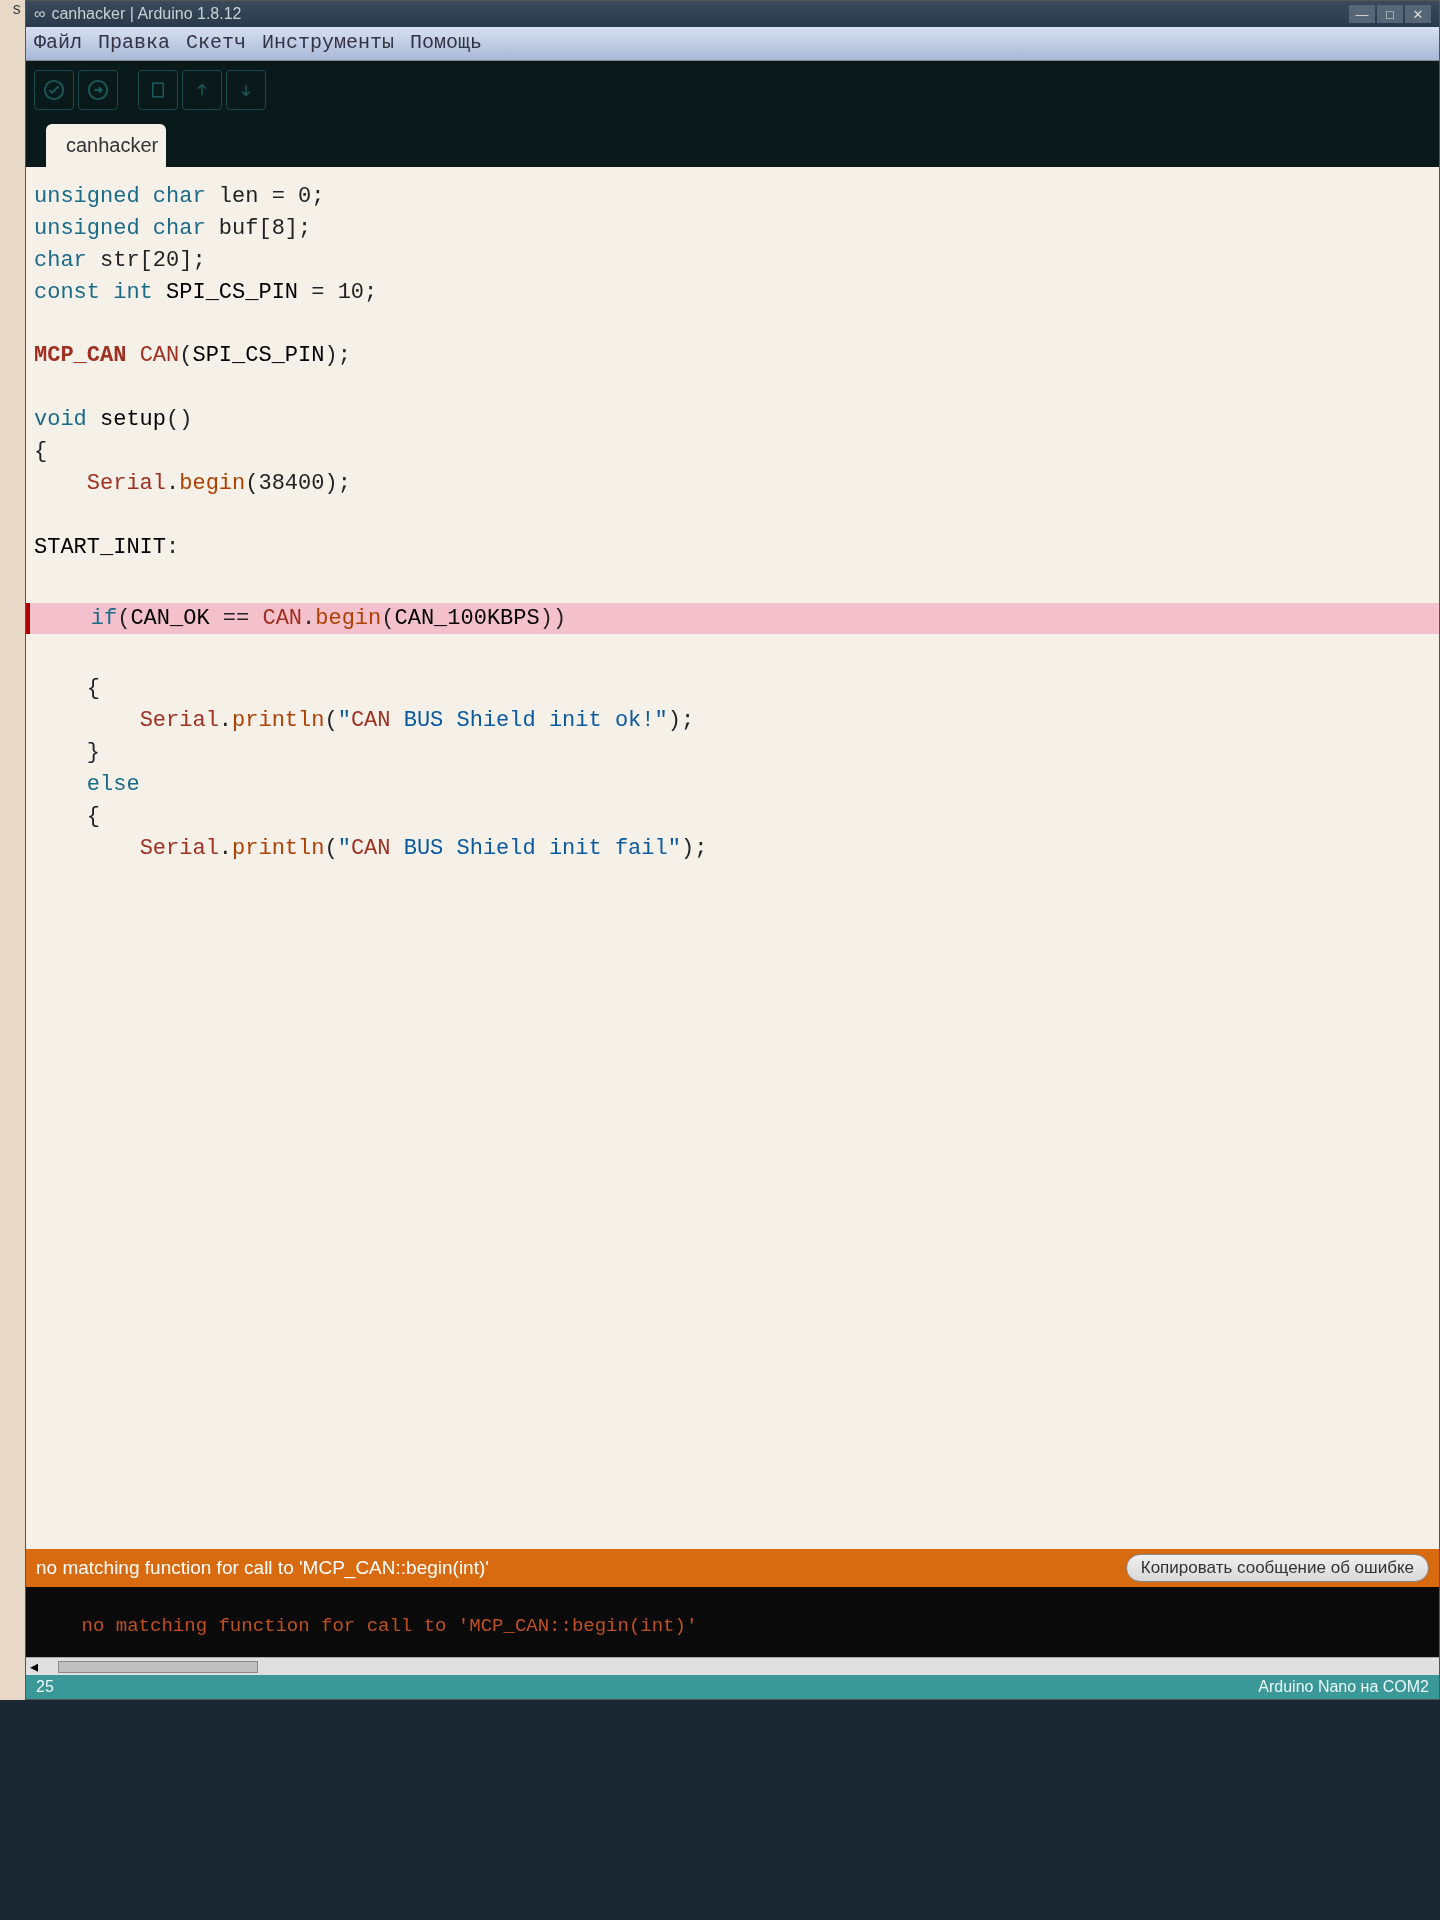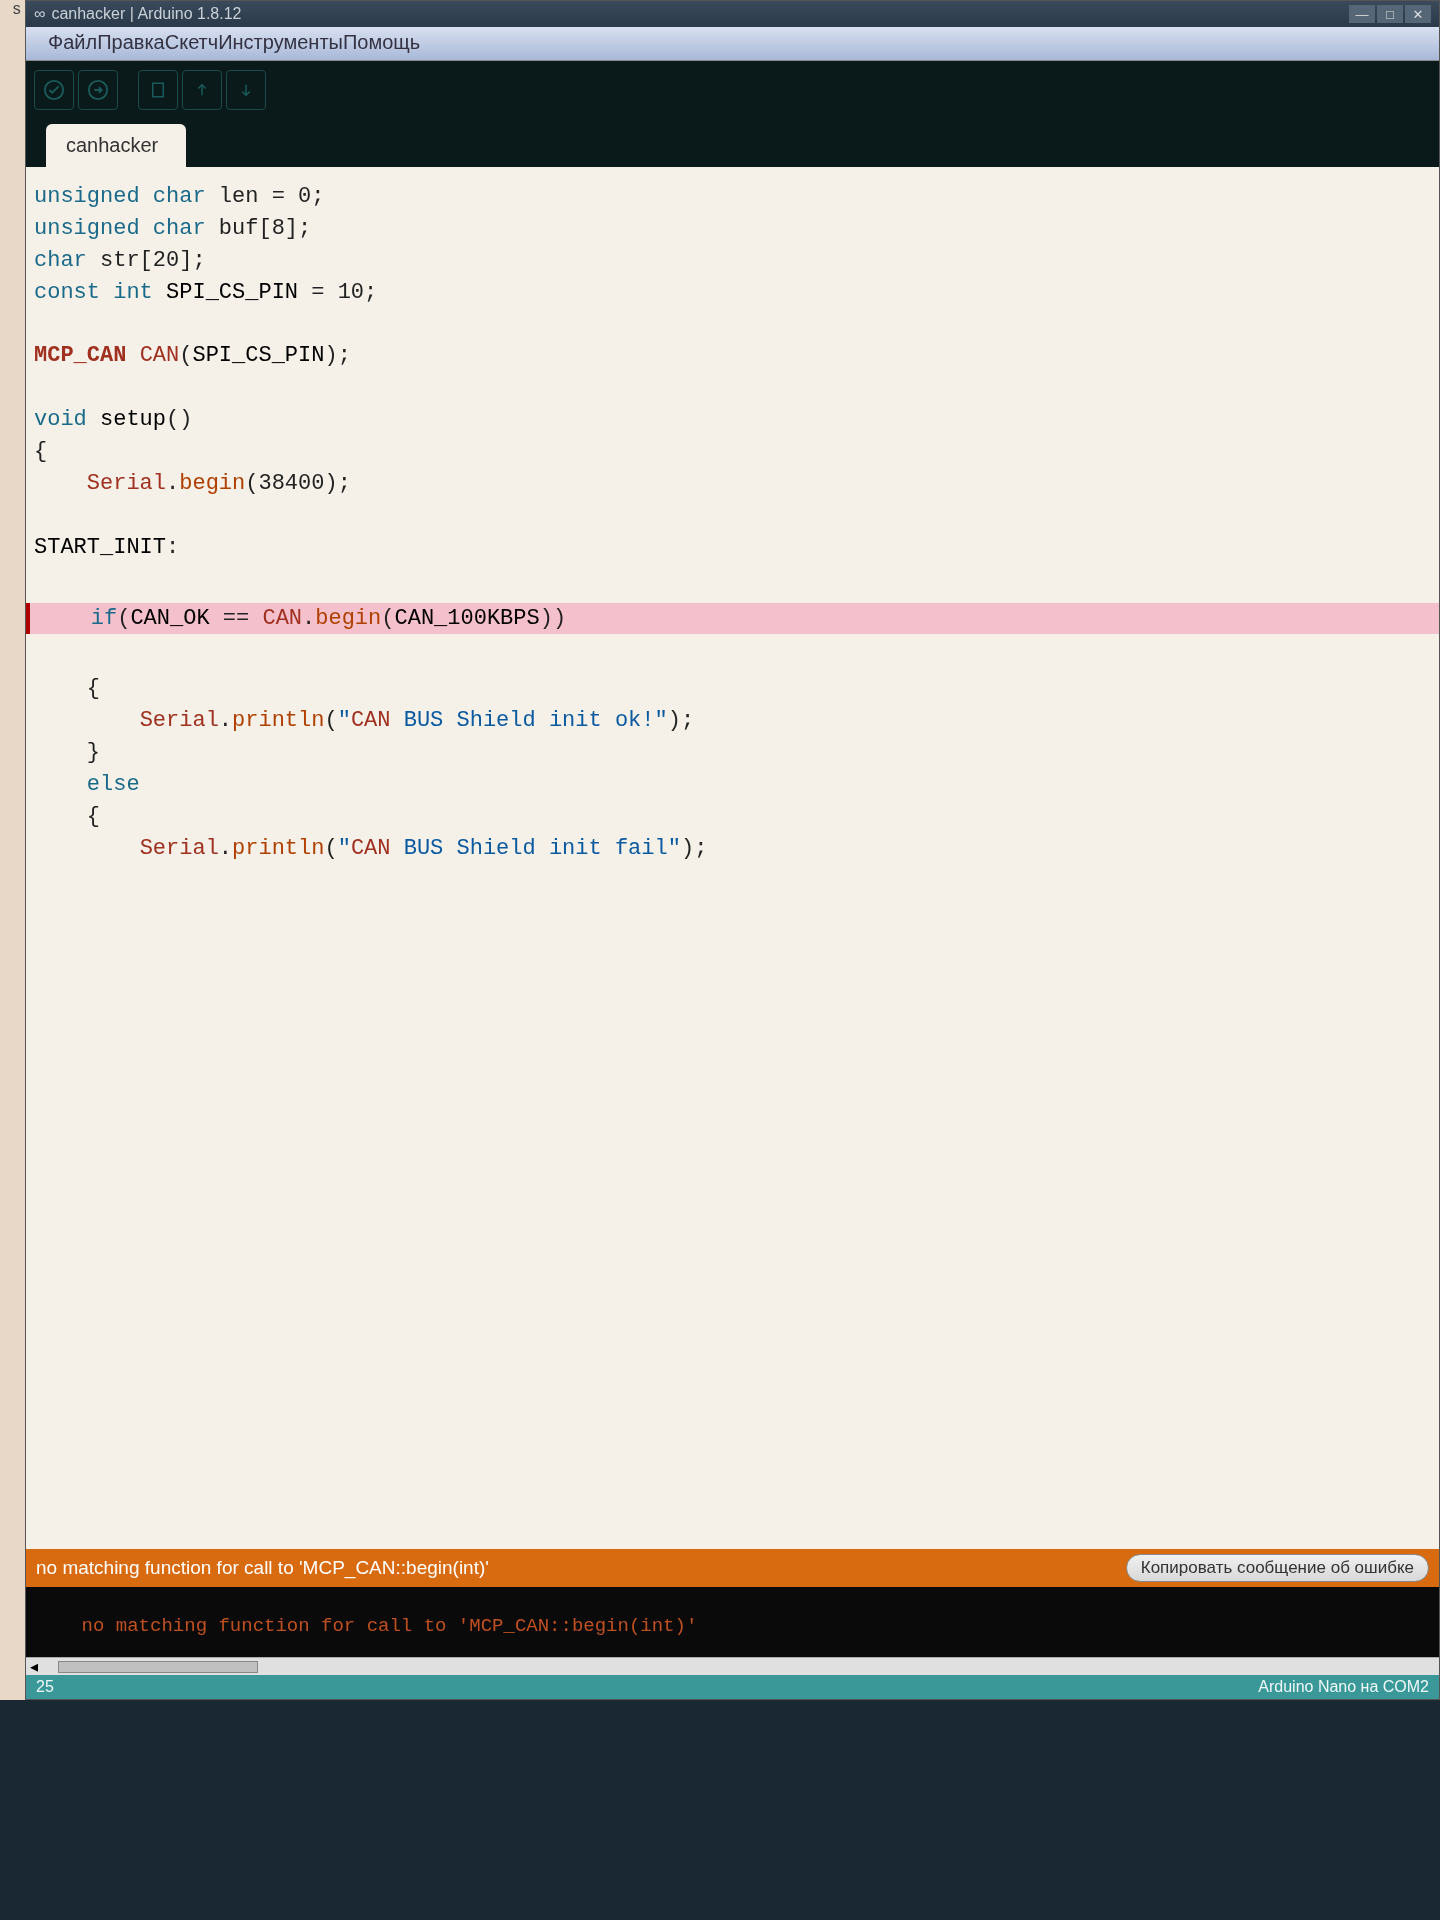--- a/index.html
+++ b/index.html
@@ -34,26 +34,28 @@
   .titlebar-left { display:flex; align-items:center; gap:6px; }
   .win-controls { display:flex; gap:2px; }
   .win-btn {
     width: 26px; height: 18px;
     background: #556677;
     display:flex; align-items:center; justify-content:center;
     color:#ddd; font-size:13px;
   }
   .menubar {
     background: linear-gradient(#d8e0f0, #a8b8d8);
-    padding: 4px 22px;
-    display: flex;
+    padding: 4px 8px;
+    display: flex;
+    gap: 16px;
     font-size: 20px;
     color: #334;
     border-bottom: 1px solid #888;
     height: 34px;
+    font-family: Liberation Mono, monospace;
   }
   .menubar span { cursor: default; }
   .toolbar {
     background: #0a1a1a;
     height: 58px;
     display: flex;
     align-items: center;
     padding: 0 8px;
     gap: 4px;
   }
@@ -68,21 +70,21 @@
   .tab-bar {
     background: #0a1a1a;
     height: 48px;
     display: flex;
     align-items: flex-end;
     padding-left: 20px;
   }
   .tab {
     background: #f5f0e8;
     color: #333;
-    padding: 10px 28px 10px 20px;
+    padding: 10px 8px 10px 20px;
     font-size: 20px;
     border-top-left-radius: 6px;
     border-top-right-radius: 6px;
     margin-top: 44px;
   }
   .code-area {
     flex: 1;
     background: #f5f0e8;
     overflow: hidden;
     font-family: "Consolas", "Courier New", monospace;

